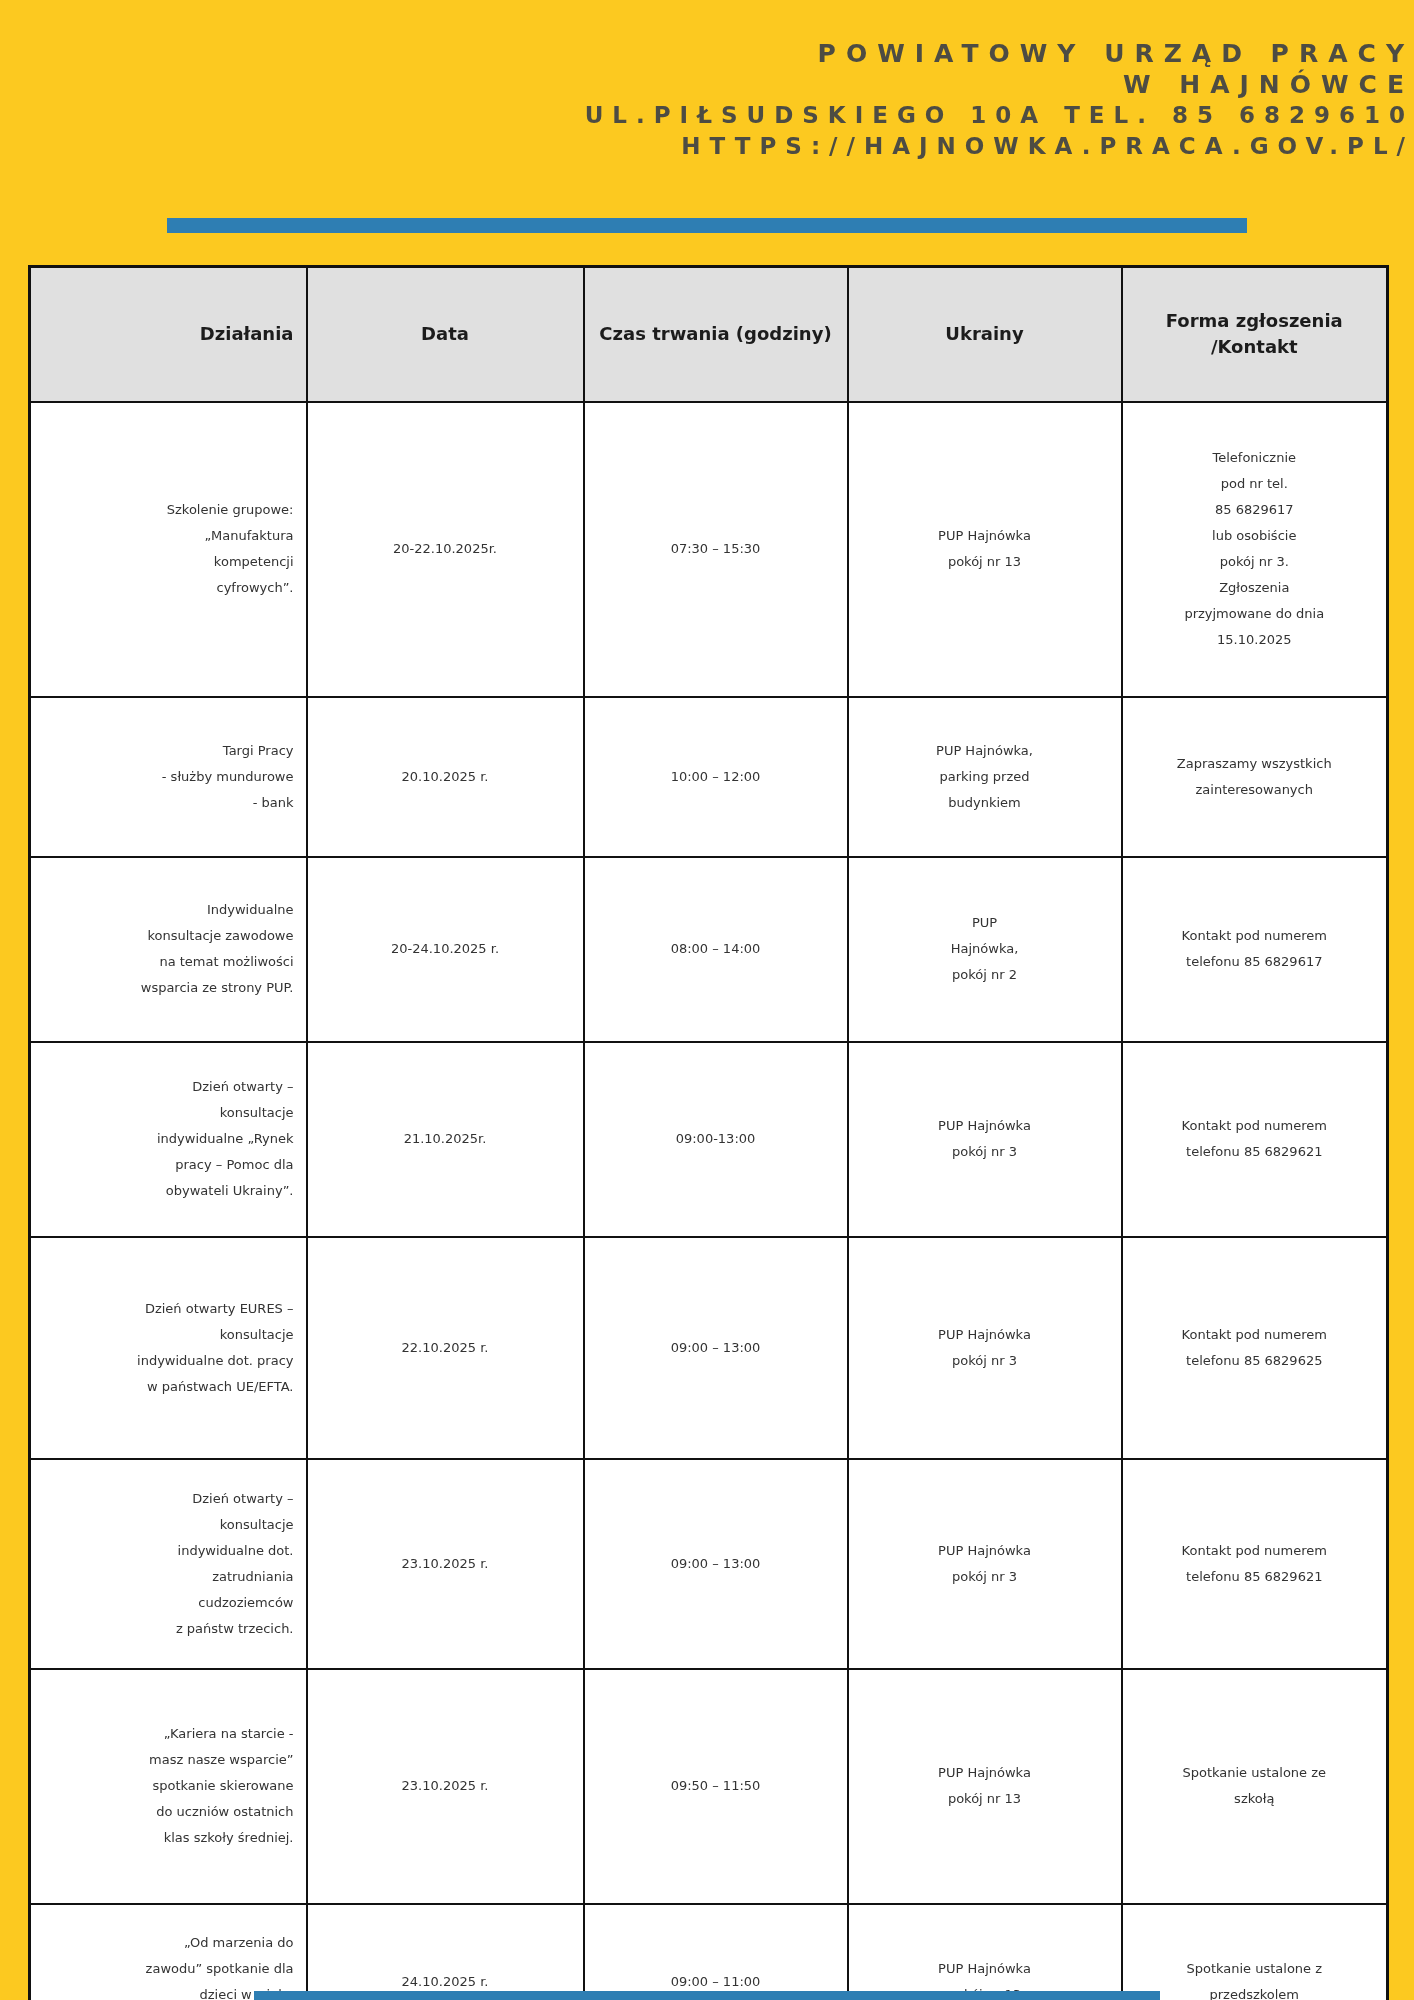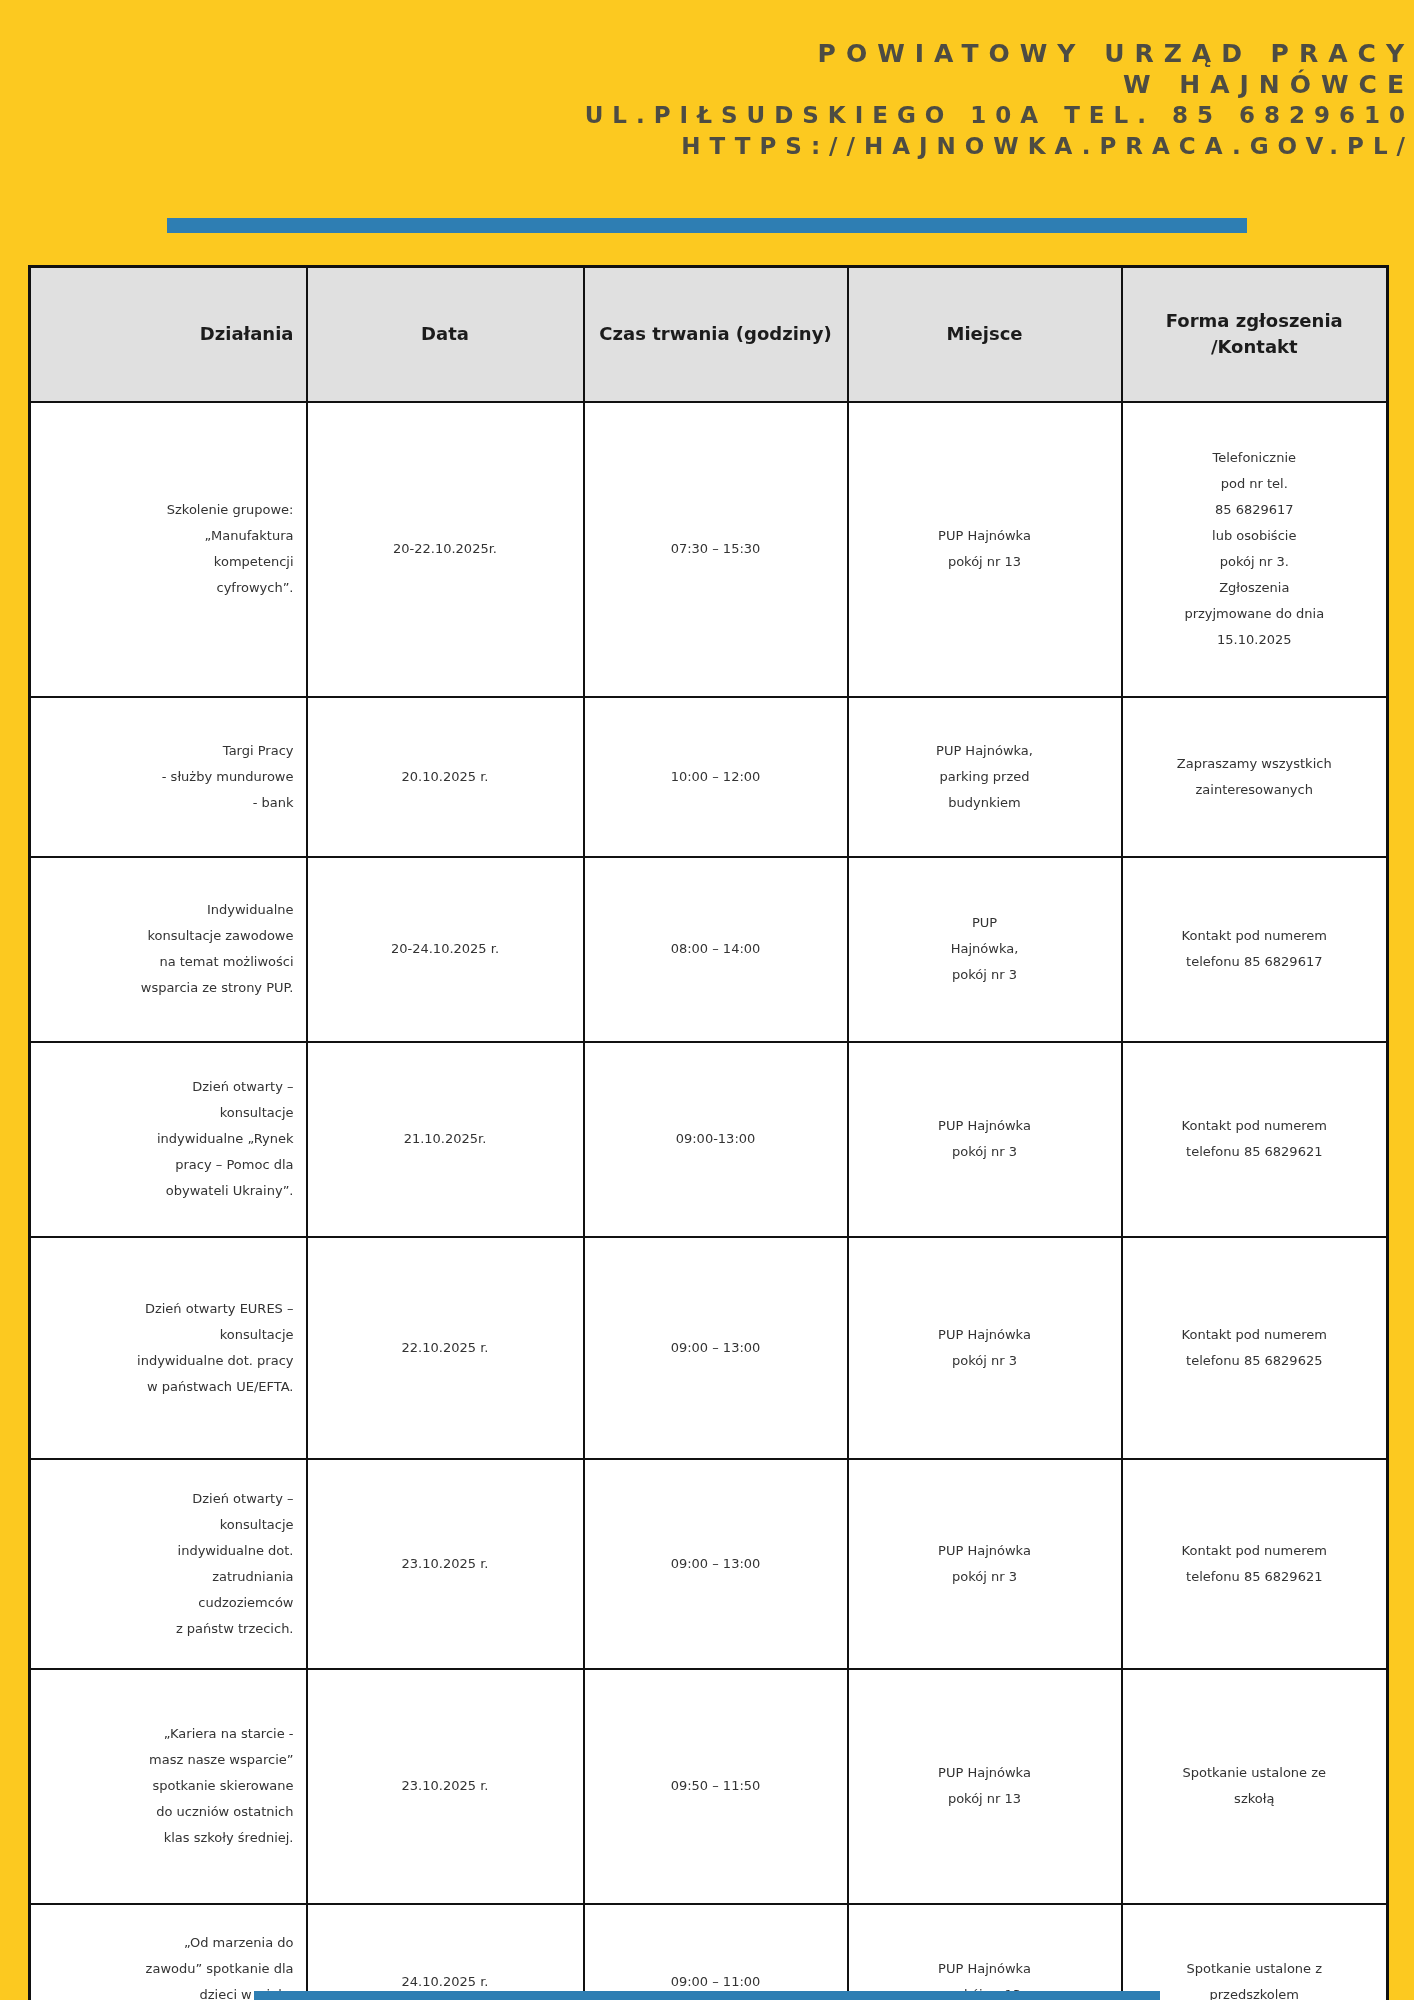--- a/index.html
+++ b/index.html
@@ -88,21 +88,21 @@
       <col style="width:277px">
       <col style="width:264px">
       <col style="width:274px">
       <col style="width:266px">
     </colgroup>
     <thead>
       <tr class="hdr">
         <th class="col-activity">Działania</th>
         <th>Data</th>
         <th>Czas trwania (godziny)</th>
-        <th>Miejsce</th>
+        <th>Ukrainy</th>
         <th>Forma zgłoszenia
 /Kontakt</th>
       </tr>
     </thead>
     <tbody>
       <tr class="r1">
         <td class="col-activity">Szkolenie grupowe:
 „Manufaktura
 kompetencji
 cyfrowych”.</td>
@@ -133,21 +133,21 @@
       </tr>
       <tr class="r3">
         <td class="col-activity">Indywidualne
 konsultacje zawodowe
 na temat możliwości
 wsparcia ze strony PUP.</td>
         <td>20-24.10.2025 r.</td>
         <td>08:00 – 14:00</td>
         <td>PUP
 Hajnówka,
-pokój nr 3</td>
+pokój nr 2</td>
         <td>Kontakt pod numerem
 telefonu 85 6829617</td>
       </tr>
       <tr class="r4">
         <td class="col-activity">Dzień otwarty –
 konsultacje
 indywidualne „Rynek
 pracy – Pomoc dla
 obywateli Ukrainy”.</td>
         <td>21.10.2025r.</td>

